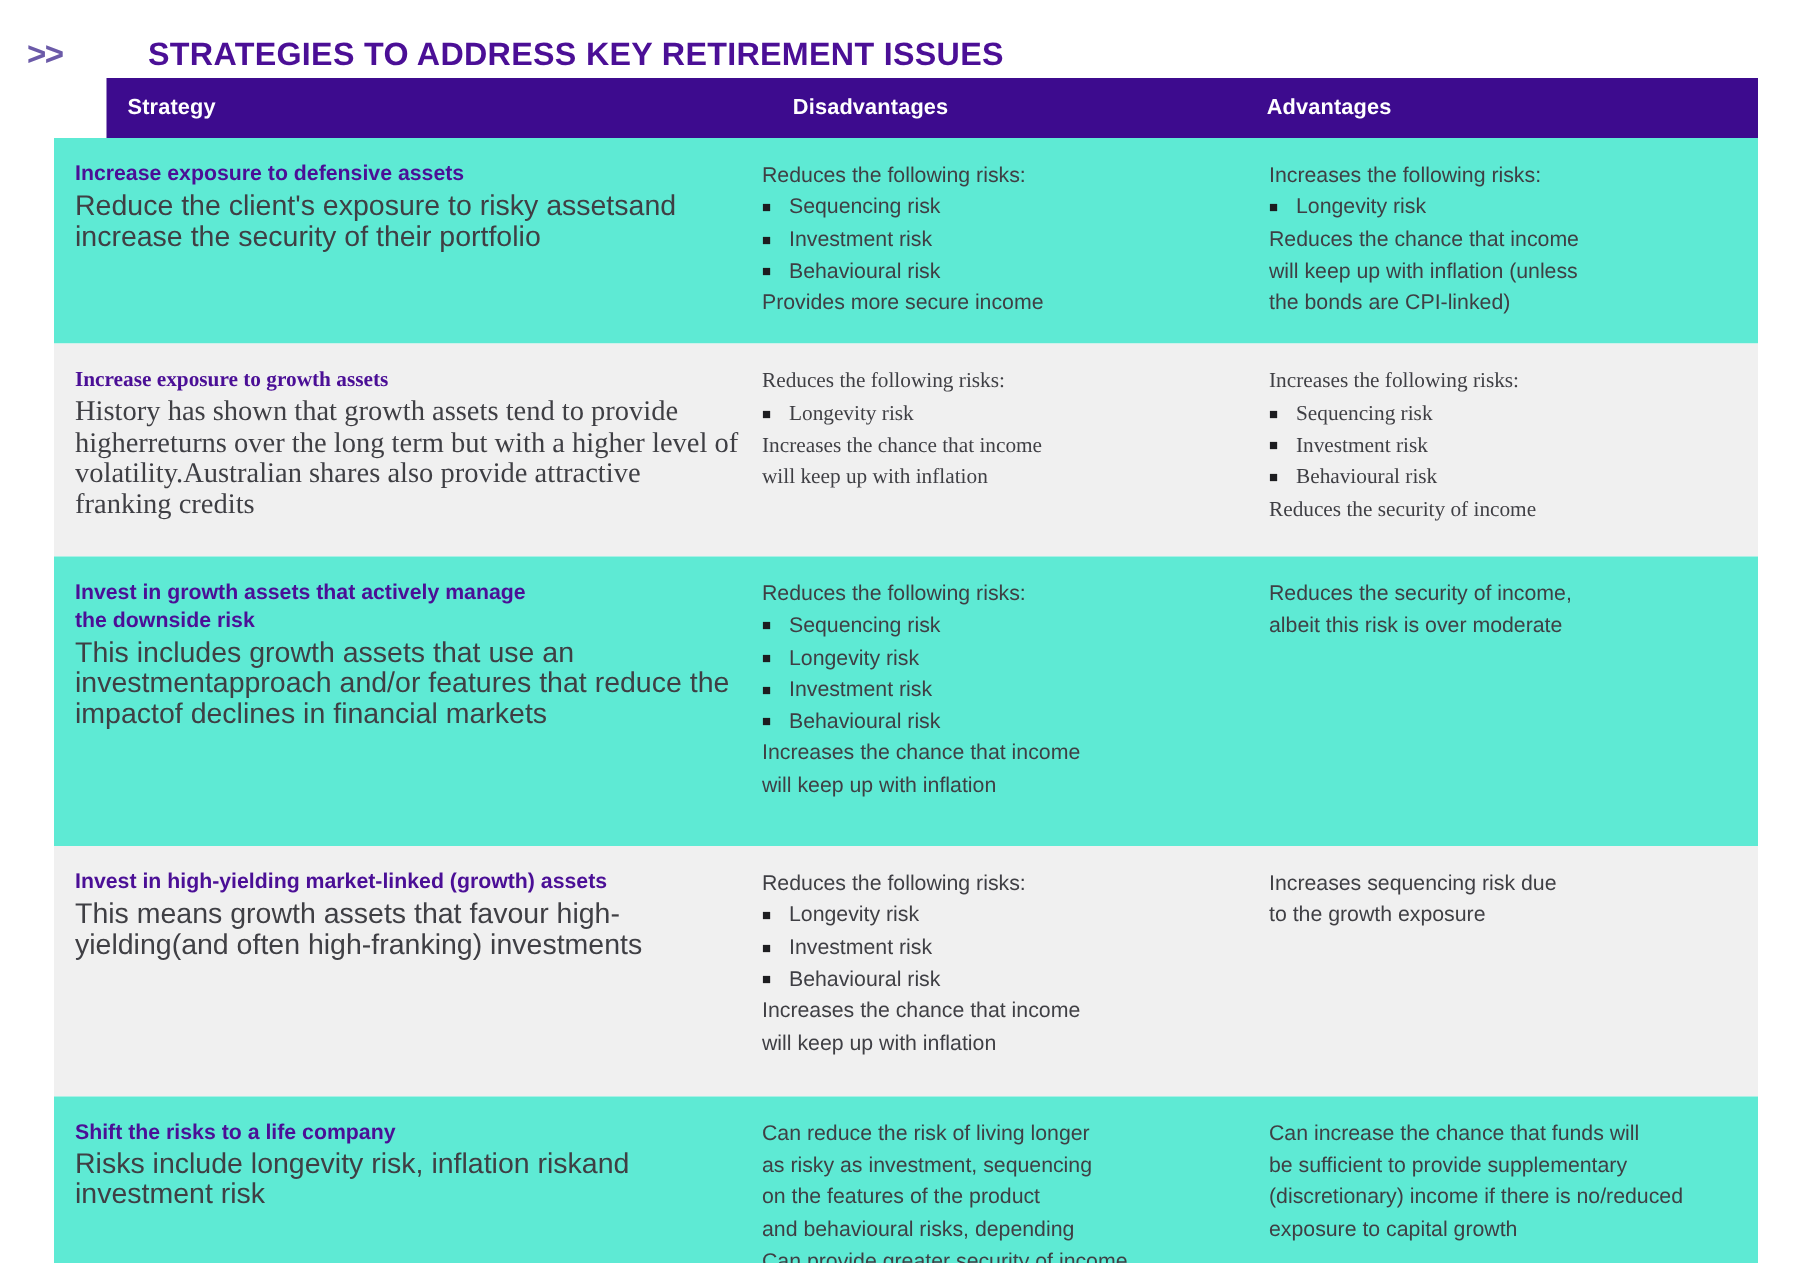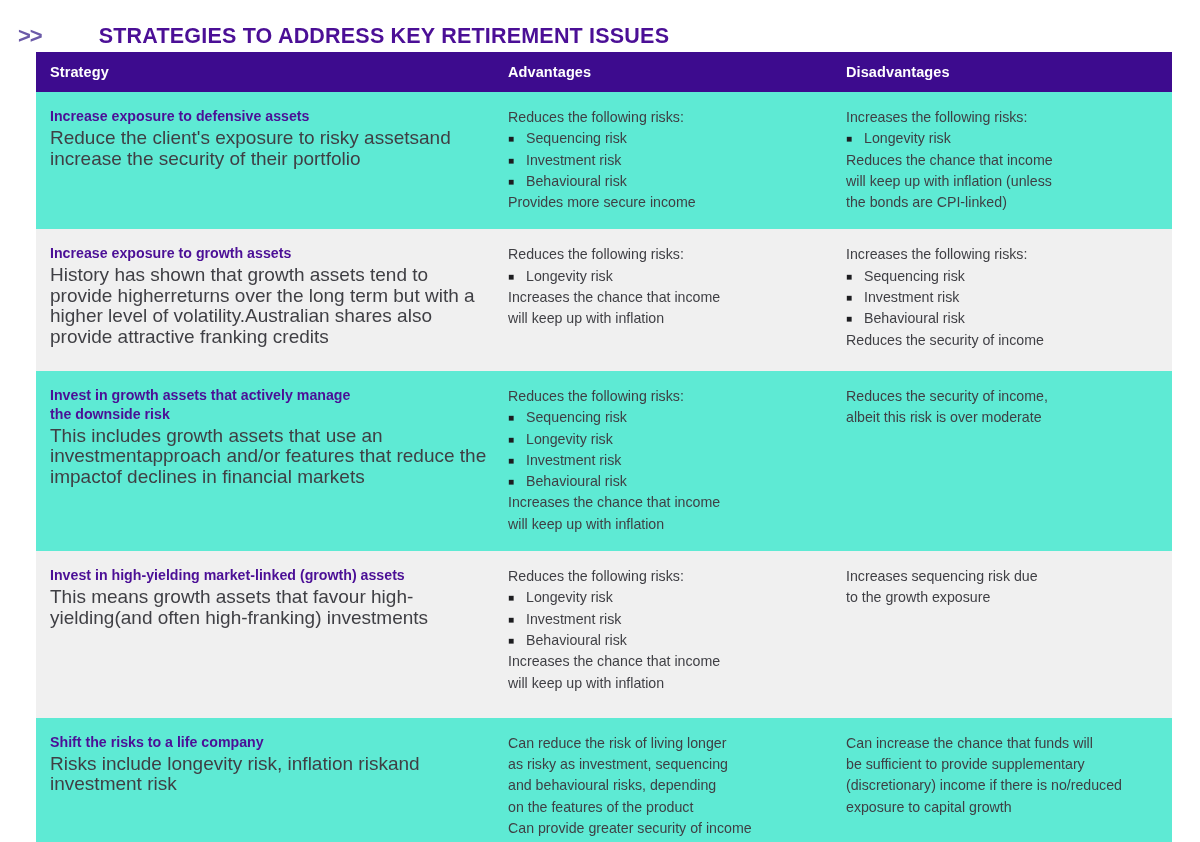--- a/index.html
+++ b/index.html
@@ -53,20 +53,21 @@
     left: 36px;
     top: 52px;
     width: 1136px;
   }
 
   .thead {
     display: flex;
     background: #3d0b8e;
     height: 40px;
     align-items: center;
+    margin-left: 35px;
   }
   .thead .cell {
     color: #ffffff;
     font-size: 14.5px;
     font-weight: bold;
     letter-spacing: 0.1px;
   }
 
   .row {
     display: flex;
@@ -120,40 +121,40 @@
     position: absolute;
     left: 0;
     top: 0;
     color: #1d1d20;
     font-size: 10px;
     line-height: 21.3px;
   }
 
   
   .row-0 .cell { padding-top: 15px; padding-bottom: 16px; }
-  .row-1 .cell { padding-top: 15px; padding-bottom: 20px; }
-  .row-2 .cell { padding-top: 15px; padding-bottom: 16px; }
+  .row-1 .cell { padding-top: 15px; padding-bottom: 20px; font-family: Liberation Serif, serif; }
+  .row-2 .cell { padding-top: 15px; padding-bottom: 29px; }
   .row-3 .cell { padding-top: 15px; padding-bottom: 24px; }
   .row-4 .cell { padding-top: 15px; padding-bottom: 20px; }
 </style>
 </head>
 <body>
 
 <div class="page">
 
   <div class="title-bar">
     <span class="chevrons">&gt;&gt;</span>
     <h1 class="page-title">STRATEGIES TO ADDRESS KEY RETIREMENT ISSUES</h1>
   </div>
 
   <div class="table">
     <div class="thead">
       <div class="cell col-1">Strategy</div>
+      <div class="cell col-3">Disadvantages</div>
       <div class="cell col-2">Advantages</div>
-      <div class="cell col-3">Disadvantages</div>
     </div>
     <div id="rows-container">
         <div class="row row-0">
           <div class="cell col-1">
             <p class="strategy-title">Increase exposure to defensive assets</p>
             <p class="strategy-desc"><span class="line">Reduce the client's exposure to risky assets</span><span class="line">and increase the security of their portfolio</span></p>
           </div>
           <div class="cell col-2">
             <p class="lines">
               <span class="line"><span>Reduces the following risks:</span></span>
@@ -243,22 +244,22 @@
         </div>
         <div class="row row-4">
           <div class="cell col-1">
             <p class="strategy-title">Shift the risks to a life company</p>
             <p class="strategy-desc"><span class="line">Risks include longevity risk, inflation risk</span><span class="line">and investment risk</span></p>
           </div>
           <div class="cell col-2">
             <p class="lines">
               <span class="line"><span>Can reduce the risk of living longer</span></span>
               <span class="line"><span>as risky as investment, sequencing</span></span>
+              <span class="line"><span>on the features of the product</span></span>
               <span class="line"><span>and behavioural risks, depending</span></span>
-              <span class="line"><span>on the features of the product</span></span>
               <span class="line"><span>Can provide greater security of income</span></span>
             </p>
           </div>
           <div class="cell col-3">
             <p class="lines">
               <span class="line"><span>Can increase the chance that funds will</span></span>
               <span class="line"><span>be sufficient to provide supplementary</span></span>
               <span class="line"><span>(discretionary) income if there is no/reduced</span></span>
               <span class="line"><span>exposure to capital growth</span></span>
             </p>

